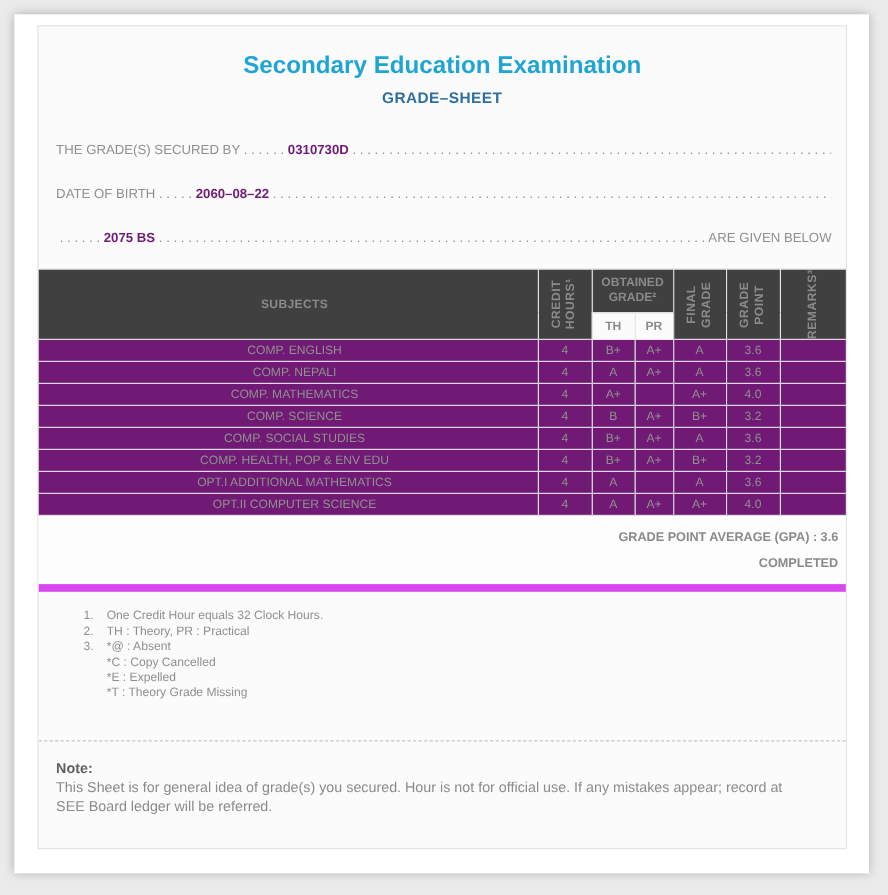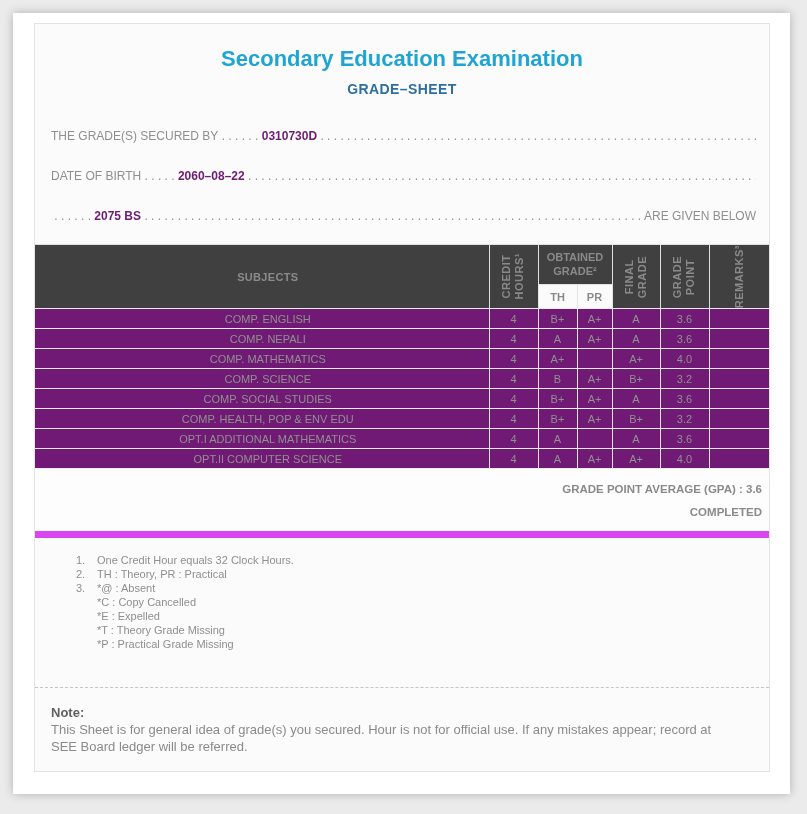--- a/index.html
+++ b/index.html
@@ -277,23 +277,20 @@
         </div>
       <div class="fn-line sub">
           <span>*C : Copy Cancelled</span>
         </div>
       <div class="fn-line sub">
           <span>*E : Expelled</span>
         </div>
       <div class="fn-line sub">
           <span>*T : Theory Grade Missing</span>
         </div>
-      <div class="fn-line sub">
-          <span>*P : Practical Grade Missing</span>
-        </div>
     </div>
 
     <div class="sep"></div>
 
     <div class="note-block">
       <div class="note-heading">Note:</div>
       <div class="note-body">This Sheet is for general idea of grade(s) you secured. Hour is not for official use. If any mistakes appear; record at SEE Board ledger will be referred.</div>
     </div>
 
   </div>

